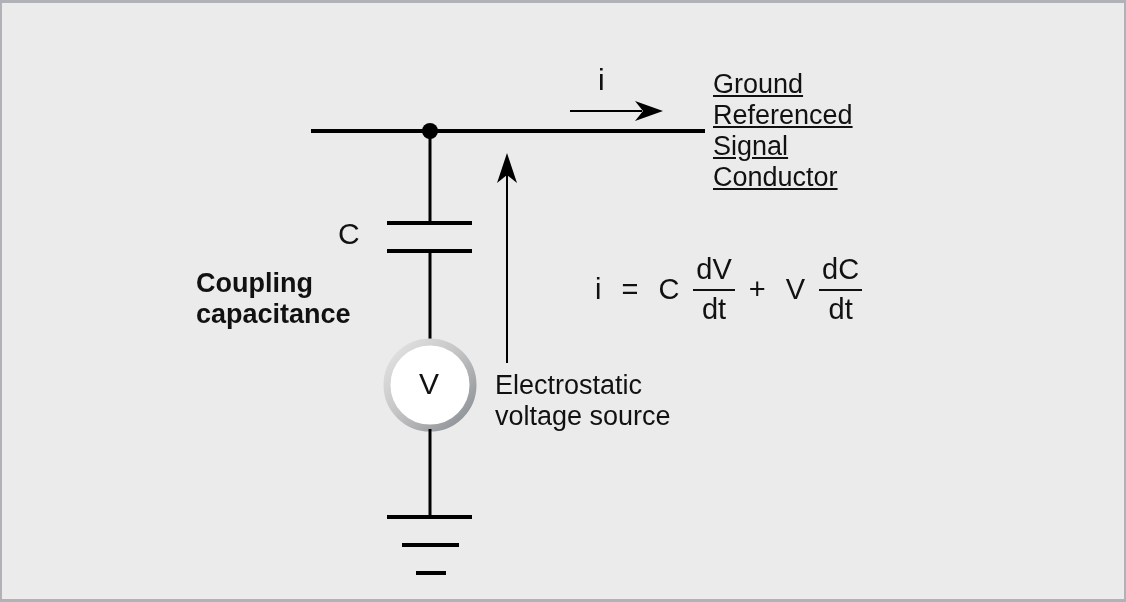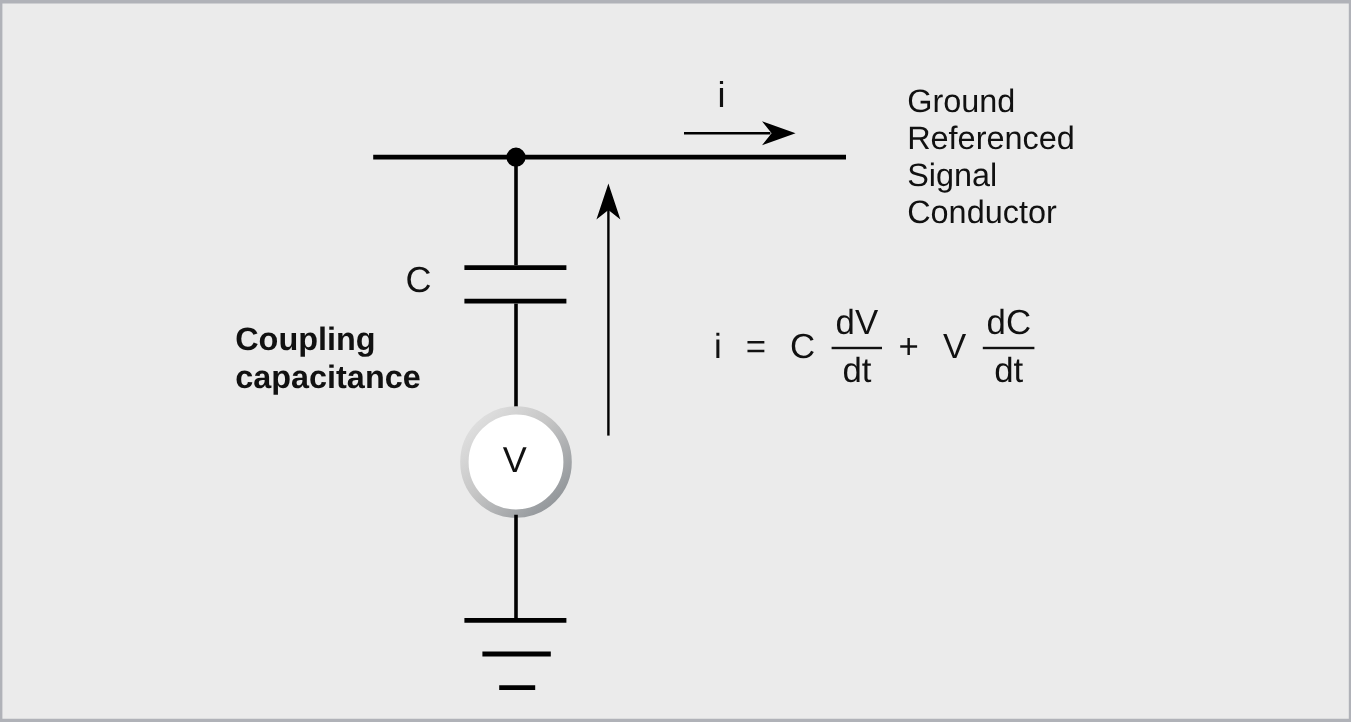--- a/index.html
+++ b/index.html
@@ -107,32 +107,34 @@
     </g>
 
     <g>
       <line x1="505" y1="360" x2="505" y2="172" stroke="#000" stroke-width="2"></line>
       <polygon points="505,150 495,180 505,172 515,180" fill="#000"></polygon>
     </g>
   </svg>
 
   <div class="lbl lbl-symbol" style="left:596px; top:62px;">i</div>
 
-  <div class="lbl" style="left:754px; top:66px;">Ground
+  <div class="lbl" style="left:711px; top:66px;text-decoration:underline;">Ground
 Referenced
 Signal
 Conductor</div>
 
   <div class="lbl lbl-symbol" style="left:336px; top:216px;">C</div>
 
   <div class="lbl" style="left:194px; top:265px;font-weight:bold;">Coupling
 capacitance</div>
 
   <div class="lbl lbl-symbol" style="left:417px; top:366px;">V</div>
 
+  <div class="lbl" style="left:493px; top:367px;">Electrostatic
+voltage source</div>
 
   <div class="equation">
     <span class="eq-item">i</span>
     <span class="eq-item">=</span>
     <span class="eq-item">C</span>
     <span class="eq-frac">
       <span class="num">dV</span>
       <span class="den">dt</span>
     </span>
     <span class="eq-item">+</span>

